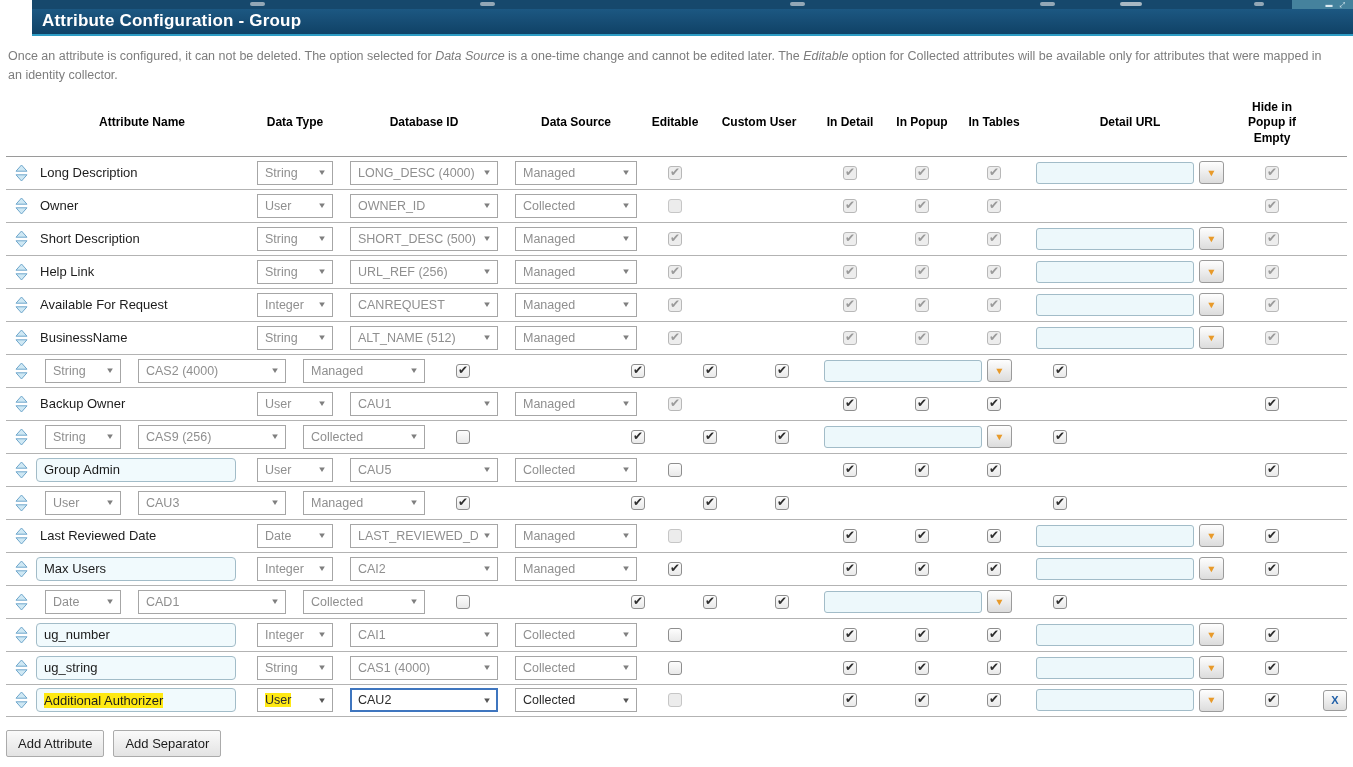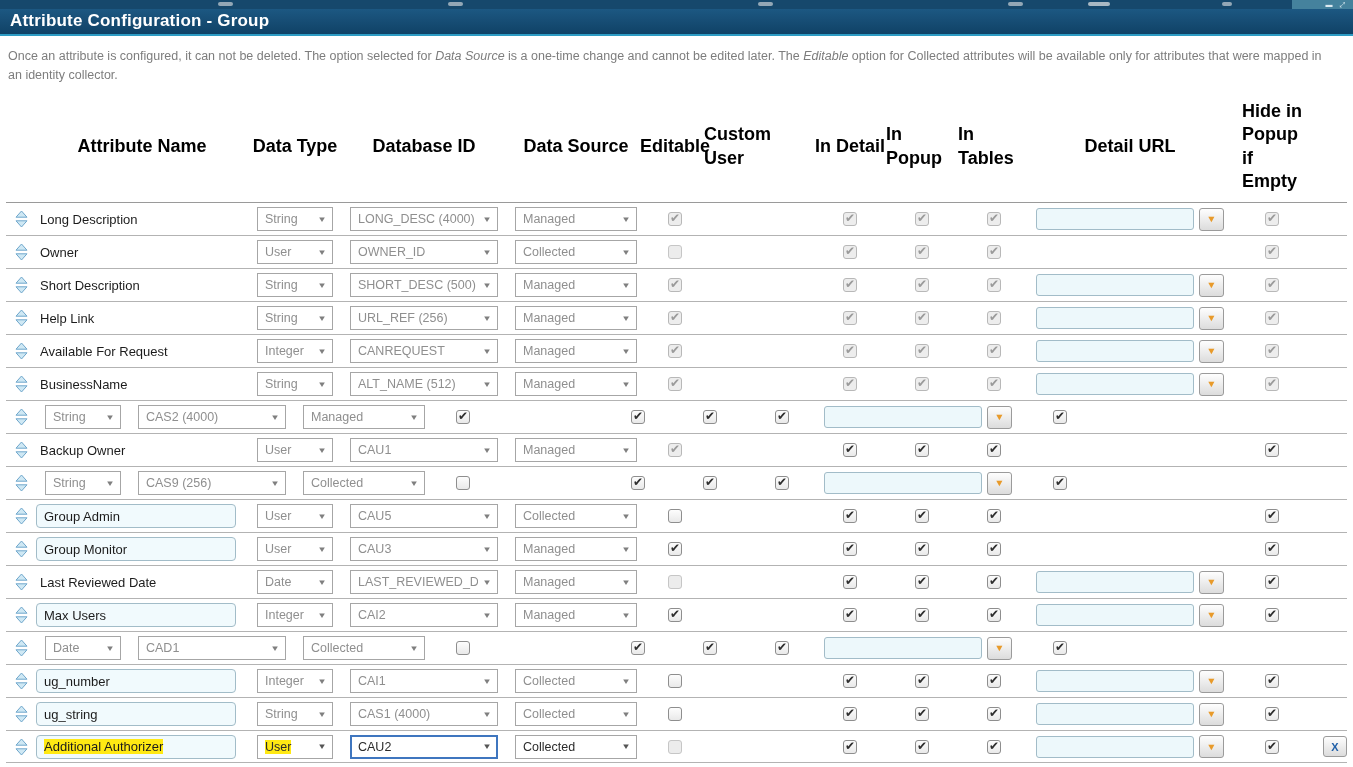--- a/index.html
+++ b/index.html
@@ -7,20 +7,21 @@
   body {
     width:1353px; height:767px; overflow:hidden;
     font-family:"Liberation Sans","DejaVu Sans",sans-serif;
     color:#222;
   }
   
   .titlebar{
     position:relative; height:36px;
     background:linear-gradient(#20608c 0%, #184f77 55%, #0f4266 100%);
     border-bottom:2px solid #2d9cc4;
+    margin-left:32px;
   }
   .topstrip{
     position:absolute; top:0; left:0; right:0; height:9px;
     background:#16486c;
   }
   .tabmark{
     position:absolute; top:2px; height:4px; width:15px;
     background:#a9b9c3; border-radius:2px; opacity:.85;
   }
   .winctrl{
@@ -51,21 +52,21 @@
   .col-edit   { width:58px; }
   .col-custom { width:110px; }
   .col-indet  { width:72px; }
   .col-inpop  { width:72px; }
   .col-intab  { width:72px; }
   .col-url    { width:200px; }
   .col-hide   { width:84px; }
   .col-x      { width:42px; }
   .thead{ display:flex; align-items:center; padding-bottom:9px; }
   .thead .th{
-    font-size:18px; font-weight:700; color:#000; line-height:1.3;
+    font-size:12px; font-weight:700; color:#000; text-align:center; line-height:1.3;
   }
   .thead .col-hide.th{ padding:0 12px; }
   .rows .trow{
     height:33px; border-top:1px solid #b3b3b3;
   }
   .rows .trow:last-child{ border-bottom:1px solid #b3b3b3; }
   .thead + .rows .trow:first-child{ border-top:1px solid #9a9a9a; }
   
   .drag{ display:inline-flex; cursor:move; }
   
@@ -801,25 +802,20 @@
         </div>
         <div class="trow">
           <div class="cell col-drag">
             <span class="drag">
   <svg width="13" height="18" viewBox="0 0 13 18">
     <polygon points="6.5,1 12,7.2 1,7.2" fill="#cfe8f4" stroke="#6fa7cc" stroke-width="1"></polygon>
     <polygon points="1,10.8 12,10.8 6.5,17" fill="#cfe8f4" stroke="#6fa7cc" stroke-width="1"></polygon>
   </svg>
             </span>
           </div>
-     <div class="cell col-name">
-            <div class="name-input">
-              <span>Group Monitor</span>
-            </div>
-          </div>
      <div class="cell col-dtype">
             <div class="sel w-dtype dis">
     <span class="sel-t">User</span>
               <span class="sel-a">▼</span>
             </div>
           </div>
      <div class="cell col-dbid">
             <div class="sel w-dbid dis">
     <span class="sel-t">CAU3</span>
               <span class="sel-a">▼</span>

